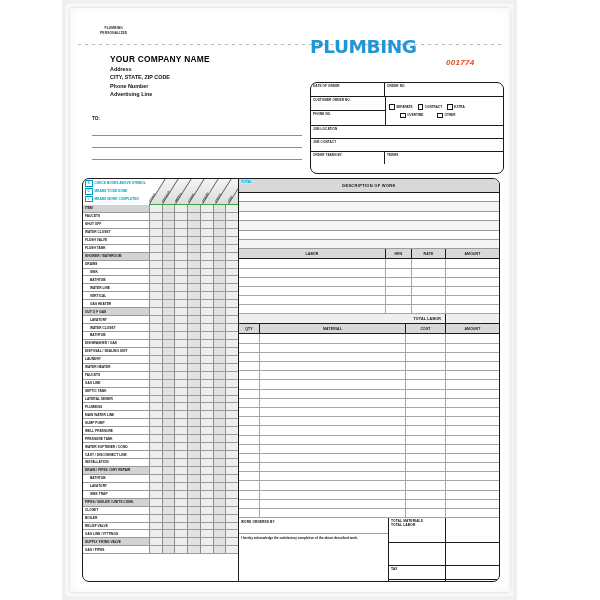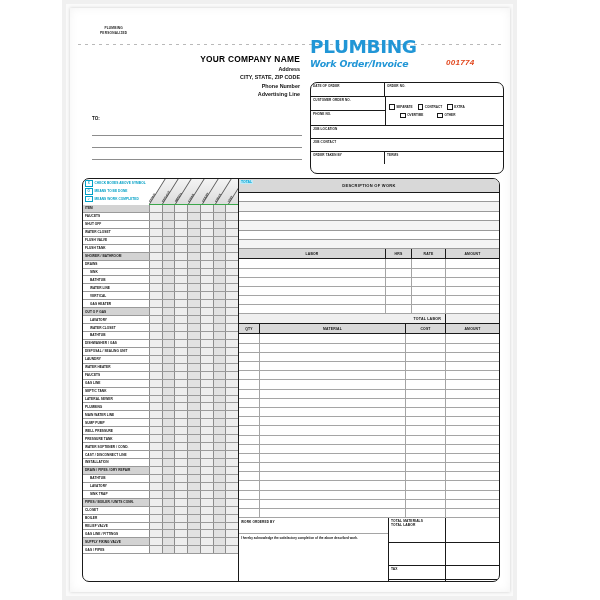--- a/index.html
+++ b/index.html
@@ -27,21 +27,21 @@
   }
 
   
   .perf{position:absolute;left:8px;top:36px;width:424px;height:1px;
     background:repeating-linear-gradient(to right,#b9b9b9 0 3px,transparent 3px 7px);}
 
   .formno{position:absolute;left:30px;top:18px;font-size:3.2px;font-weight:bold;
     color:#222;line-height:1.5;letter-spacing:.2px;text-align:center;}
 
   
-  .company{position:absolute;left:40px;top:46px;width:190px;text-align:right;}
+  .company{position:absolute;left:40px;top:46px;width:190px;text-align:left;}
   .company .cn{font-size:8.4px;font-weight:bold;color:#000;letter-spacing:.25px;}
   .company .ln{font-size:5.4px;font-weight:bold;color:#111;margin-top:2.2px;}
 
   .tobox{position:absolute;left:22px;top:108px;width:210px;}
   .tobox .tolab{font-size:4.6px;font-weight:bold;color:#111;}
   .tobox .ruled{margin-top:3px;}
   .tobox .ruled div{height:11px;border-bottom:1px solid #8d8d8d;}
 
   .brand{position:absolute;left:240px;top:30px;width:190px;}
   .brand .t1{font-size:18.5px;font-weight:bold;color:#2196d6;letter-spacing:-.4px;line-height:1;
@@ -159,21 +159,20 @@
       <div class="tolab">TO:</div>
       <div class="ruled">
         <div></div>
         <div></div>
         <div></div>
       </div>
     </div>
 
     <div class="brand">
       <div class="t1">PLUMBING</div>
-      <div class="t2">Work Order/Invoice</div>
     </div>
     <div class="invno">001774</div>
 
     <div class="hbox">
       <div class="hrow" style="height:13px">
         <div class="hcell hsep" style="width:74px">
           <div class="lab">DATE OF ORDER</div>
         </div>
         <div class="hcell" style="flex:1">
           <div class="lab">ORDER NO.</div>

